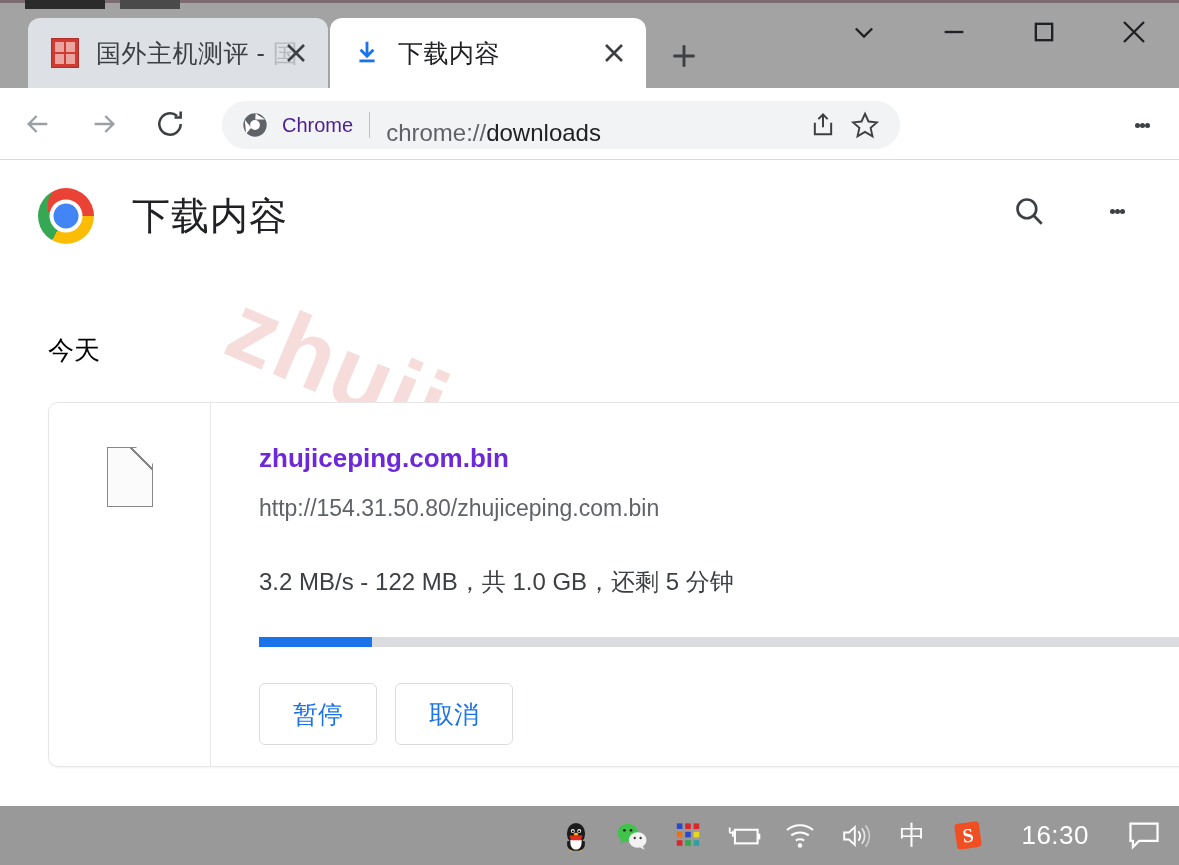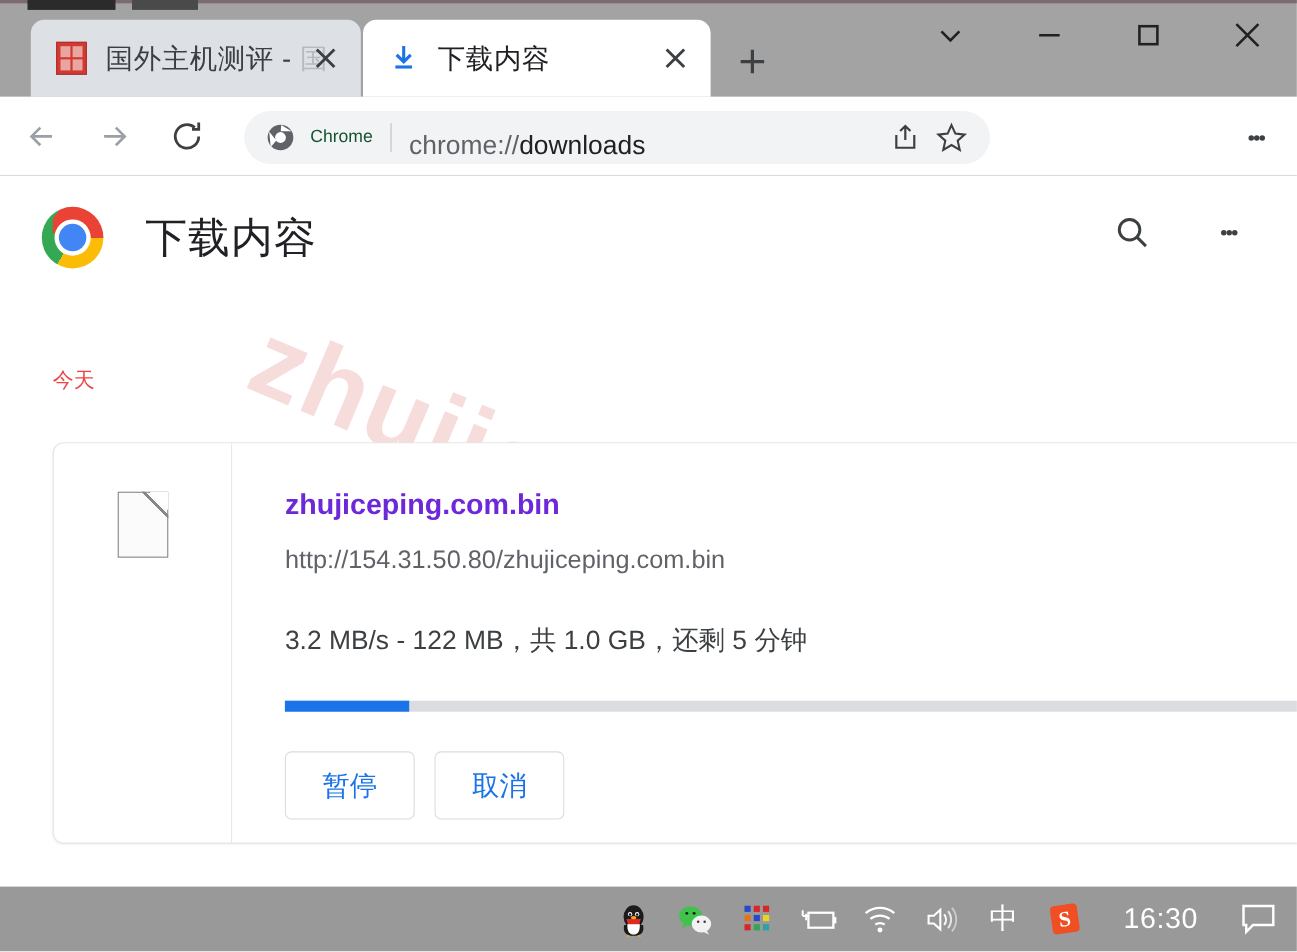--- a/index.html
+++ b/index.html
@@ -90,21 +90,21 @@
     display: flex; align-items: center; justify-content: center;
   }
   .omnibox {
     position: absolute; left: 222px; top: 13px;
     width: 678px; height: 48px; background: #f1f3f4;
     border-radius: 24px;
     display: flex; align-items: center;
   }
   .omni-chromeicon { margin-left: 18px; width: 30px; height: 30px; display:flex; align-items:center; justify-content:center;}
   .omni-chip {
-    margin-left: 12px; font-size: 16px; color: #14532d; white-space: nowrap;
+    margin-left: 12px; font-size: 20px; color: #4c1d95; white-space: nowrap;
   }
   .omni-sep {
     width: 1px; height: 26px; background: #bdc1c6; margin: 0 16px;
   }
   .omni-url { font-size: 24px; color: #5f6368; white-space: nowrap; margin-top: 16px; }
   .omni-url b { color: #202124; font-weight: 400; }
   .omni-actions { margin-left: auto; display: flex; align-items: center; margin-right: 14px; }
   .omni-actions > div { width: 42px; height: 42px; display: flex; align-items: center; justify-content: center; cursor: pointer; }
   .menu-dots {
     position: absolute; right: 14px; top: 14px; width: 46px; height: 46px;
@@ -135,21 +135,21 @@
   }
   .dl-title {
     margin-left: 38px; font-size: 38px; color: #202124; letter-spacing: 1px;
   }
   .dl-header-actions {
     position: absolute; right: 40px; top: 28px; display: flex; align-items: center; gap: 44px;
   }
   .dl-header-actions .hbtn { width: 44px; height: 44px; display:flex; align-items:center; justify-content:center; cursor:pointer;}
 
   .daygroup {
-    margin-left: 48px; margin-top: 62px; font-size: 19px; color: #ef4444;
+    margin-left: 48px; margin-top: 62px; font-size: 26px; color: #000000;
   }
 
   .card {
     position: absolute; left: 48px; top: 241px; width: 1180px; height: 365px;
     background: #ffffff; border: 1px solid #e6e6e6;
     border-radius: 10px; box-shadow: 0 1px 2px rgba(0,0,0,.05);
     display: flex;
   }
   .card-icon-col {
     width: 162px; flex: 0 0 auto; border-right: 1px solid #e8e8e8;

